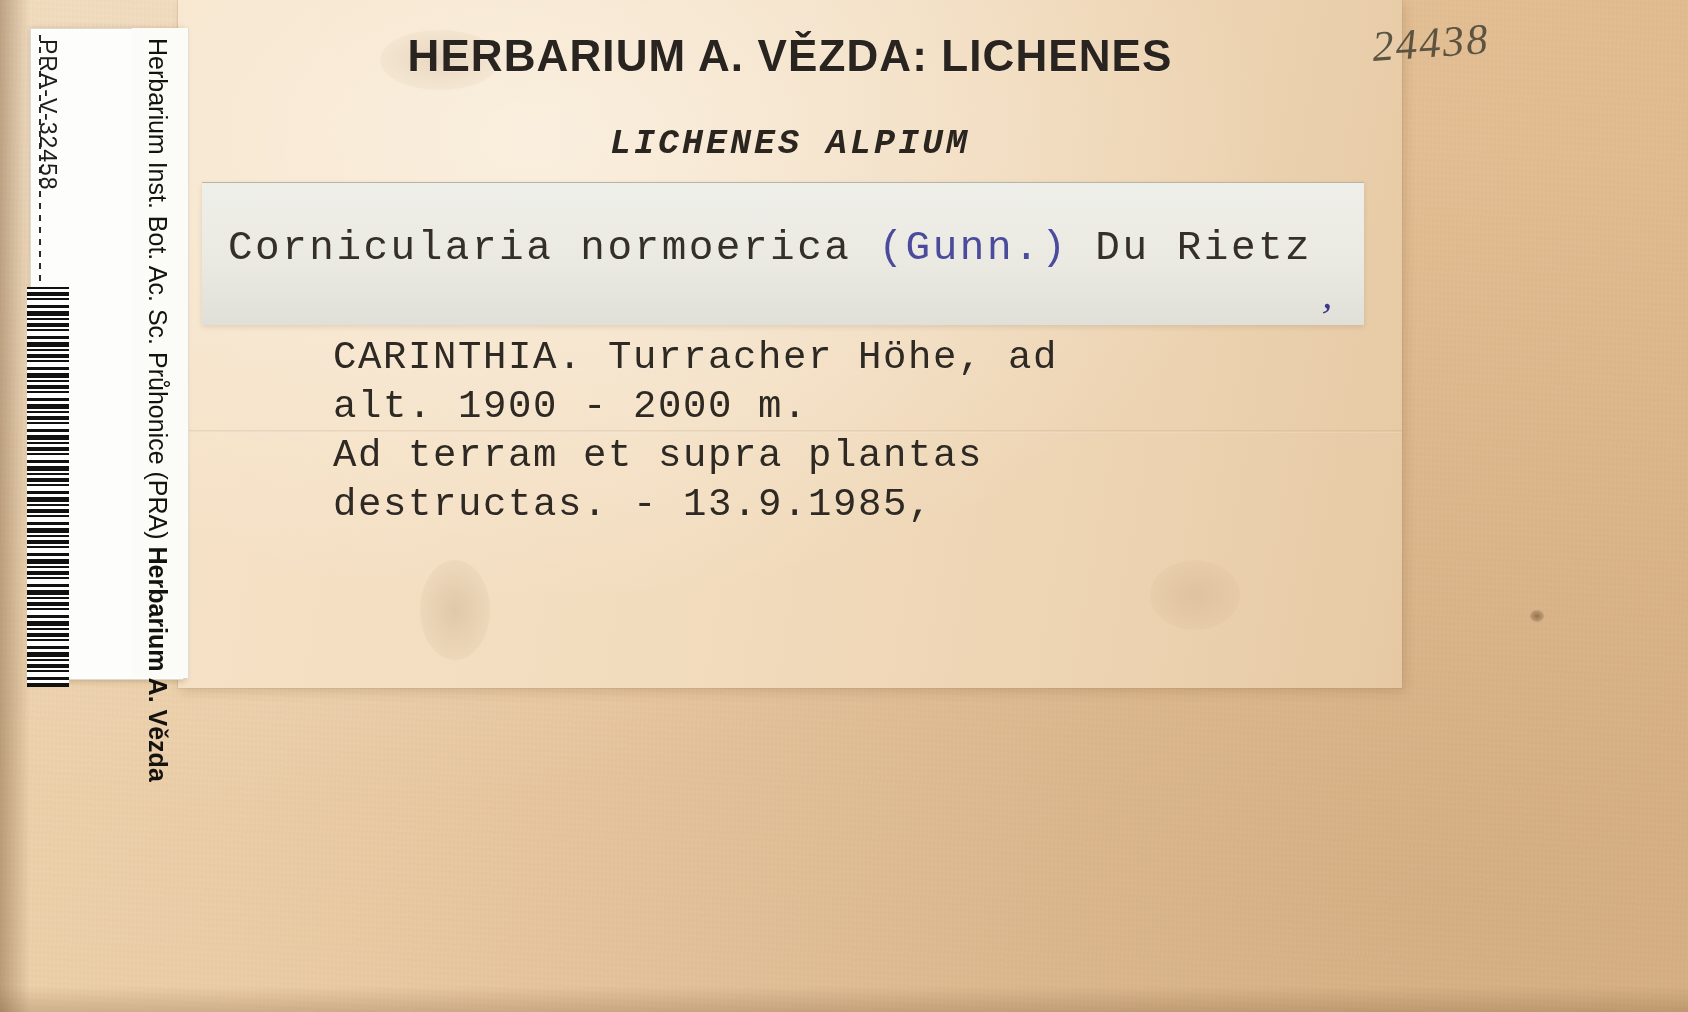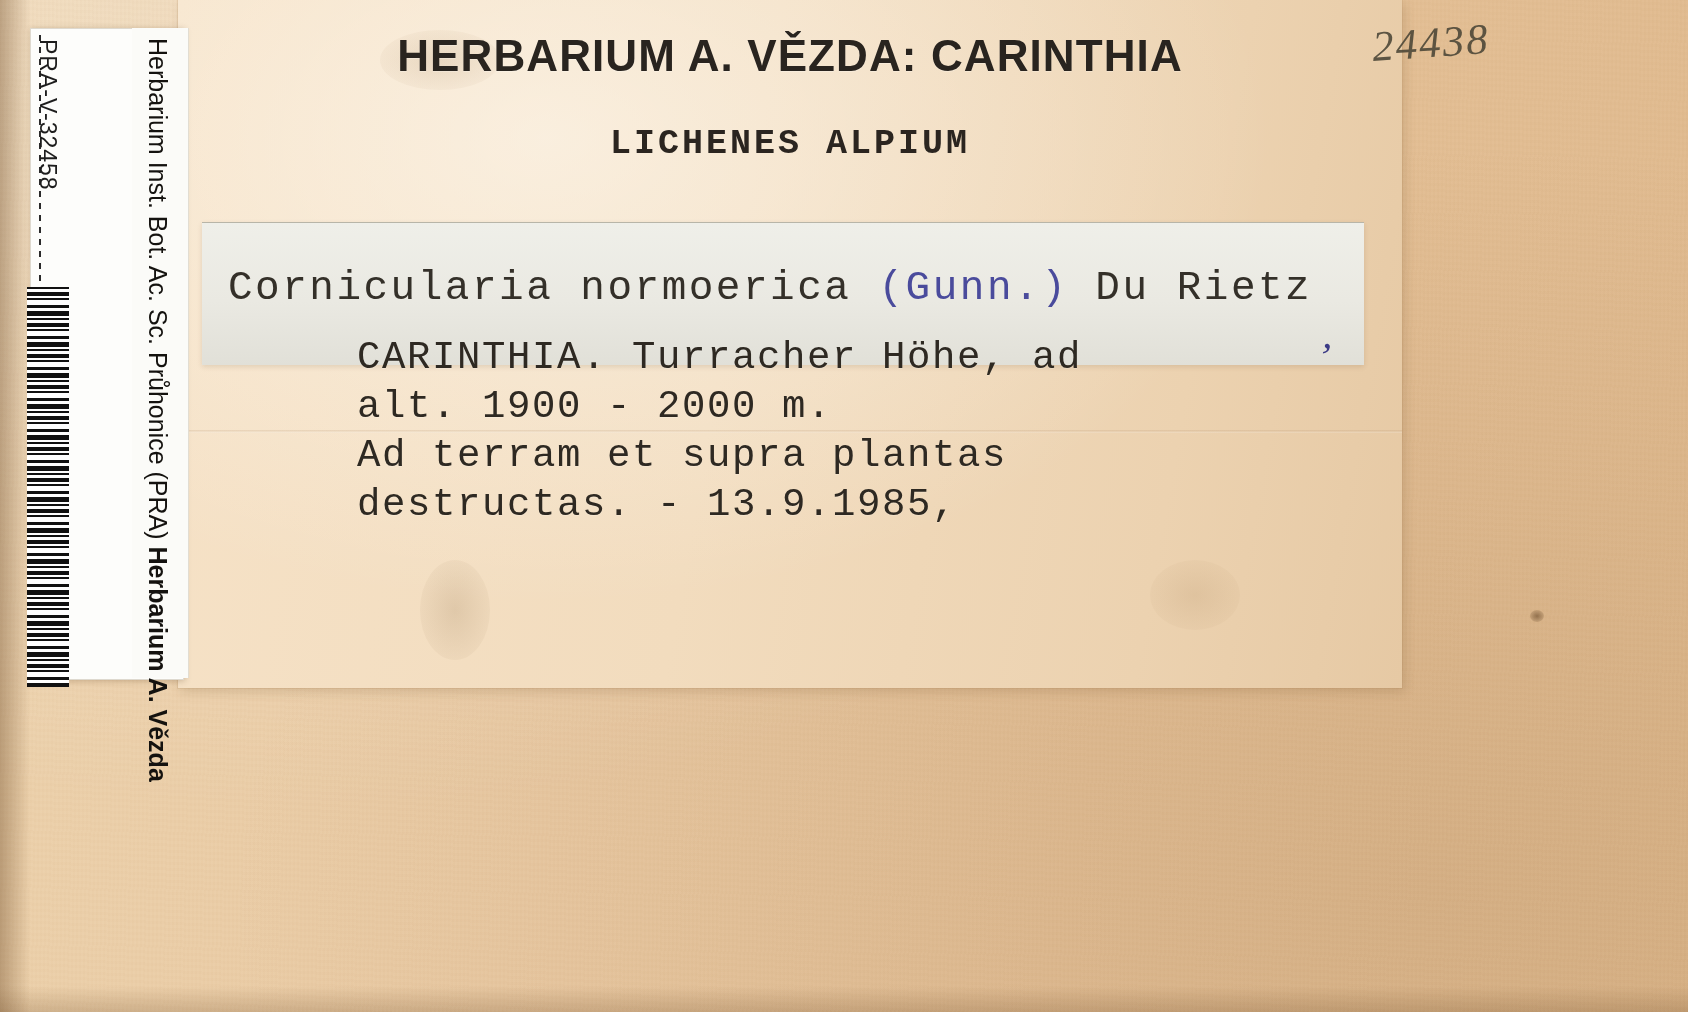--- a/index.html
+++ b/index.html
@@ -80,33 +80,33 @@
     position: absolute;
     left: 178px;
     top: 124px;
     width: 1224px;
     text-align: center;
     font-family: "Liberation Mono", monospace;
     font-weight: 700;
     font-size: 35px;
     letter-spacing: 3px;
     color: #2b2520;
+    font-style: italic;
   }
 
   
   #det-strip {
     position: absolute;
     left: 202px;
     top: 182px;
     width: 1162px;
     height: 142px;
     background: linear-gradient(180deg, #efefe9 0%, #eae9e2 55%, #e1e0d8 100%);
     border-top: 1px solid #b8b5a8;
     box-shadow: 0 2px 5px rgba(90,65,35,0.14);
-    margin-top: 40px;
   }
   #det-strip .det-text {
     position: absolute;
     left: 26px;
     top: 42px;
     font-family: "Liberation Mono", monospace;
     font-size: 41px;
     letter-spacing: 2.5px;
     color: #343029;
     white-space: nowrap;
@@ -132,21 +132,20 @@
     width: 900px;
     font-family: "Liberation Mono", monospace;
     font-size: 39px;
     line-height: 49px;
     letter-spacing: 1.6px;
     color: #2e2922;
   }
   #body-block .ln {
     white-space: pre;
     text-shadow: 0 1px 0 rgba(255,255,255,0.18);
-    margin-left: 24px;
   }
 
   
   #barcode-strip {
     position: absolute;
     left: 30px;
     top: 28px;
     width: 152px;
     height: 650px;
     background: #fdfdfb;
@@ -248,21 +247,21 @@
 
   <div id="label-card">
     <div class="fold"></div>
   </div>
 
   <div class="stain s1"></div>
   <div class="stain s2"></div>
   <div class="stain s3"></div>
   <div class="stain s4"></div>
 
-  <div class="hdr-main">HERBARIUM A. VĚZDA: CARINTHIA</div>
+  <div class="hdr-main">HERBARIUM A. VĚZDA: LICHENES</div>
 
   <div class="hdr-sub">LICHENES ALPIUM</div>
 
   <div id="det-strip">
     <div class="det-text">
       <span>Cornicularia normoerica</span><span>&nbsp;</span><span class="ink-blue">(Gunn.)</span><span>&nbsp;</span><span>Du Rietz</span>
     </div>
     <div class="ink-comma">,</div>
   </div>
 

